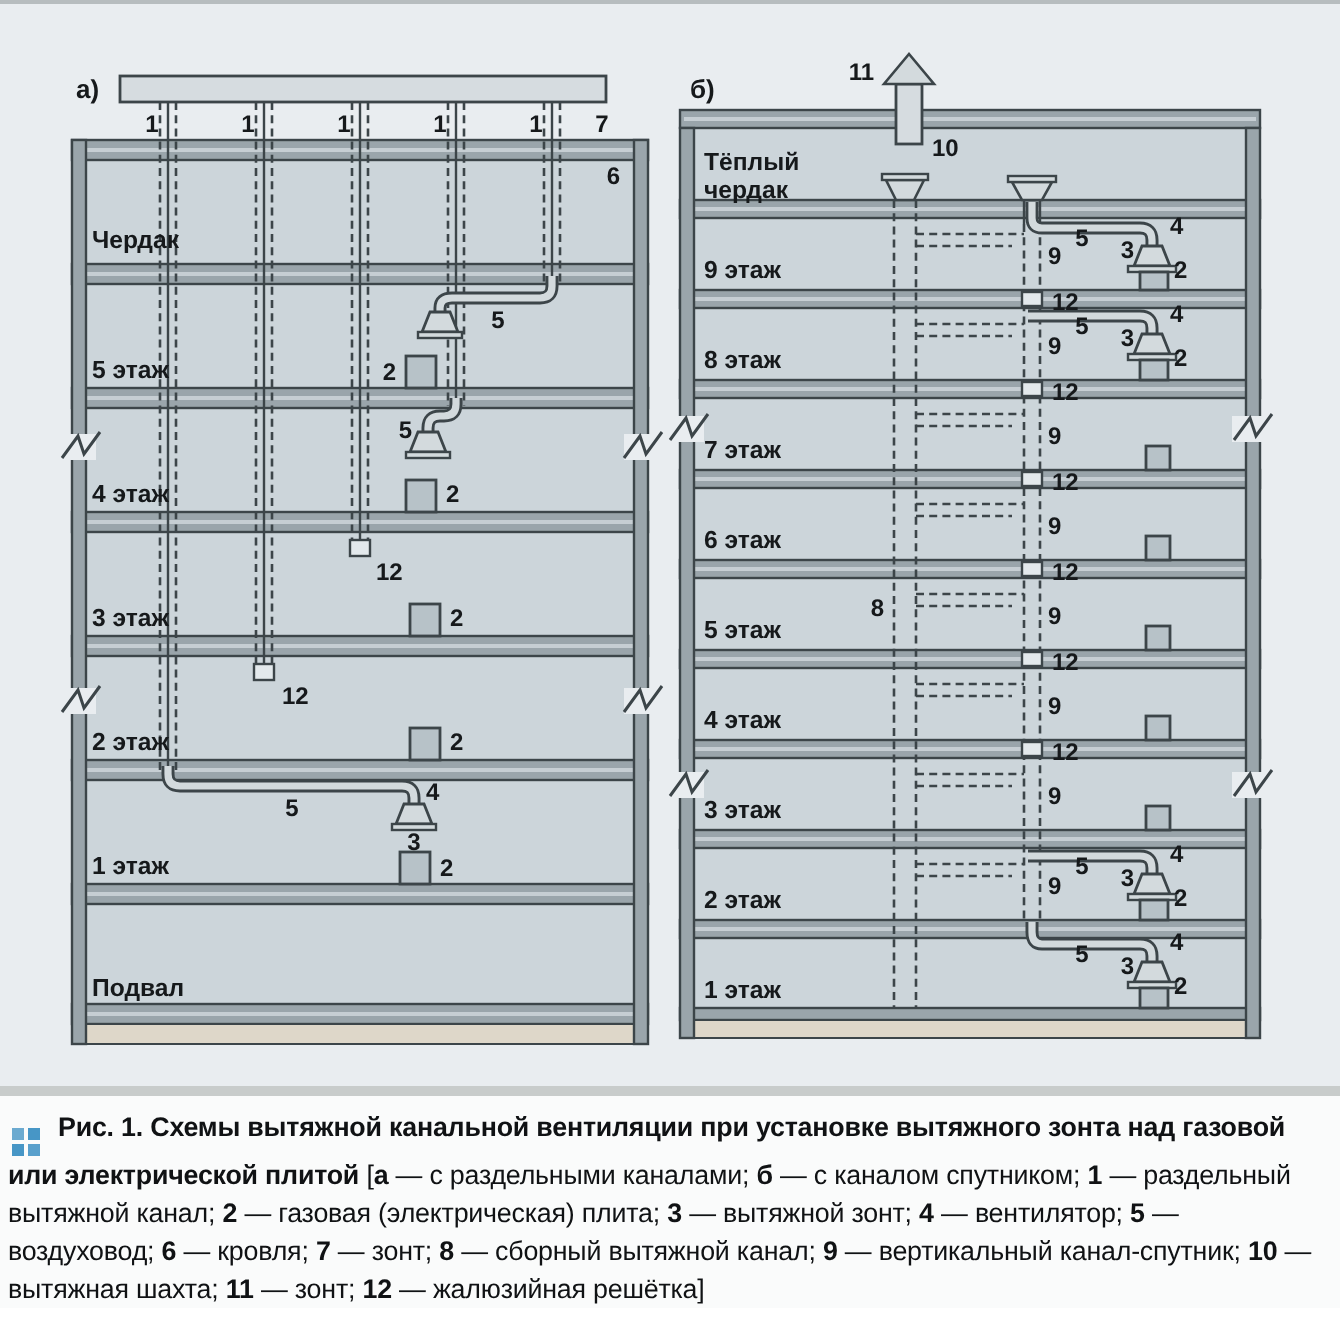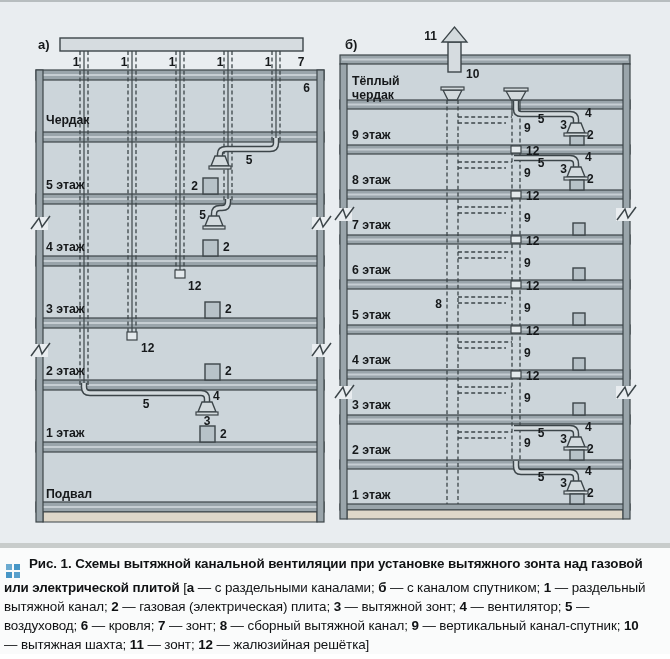--- a/index.html
+++ b/index.html
@@ -1,18 +1,18 @@
 <!DOCTYPE html>
 <html style="--bg: #e9edf0; --room: #ccd5da; --slab: #9aa5ab; --slab_light: #c6ced3; --outline: #3c4549; --duct_fill: #d3dadd; --stove: #b7c2c8; --grille: #e3e9ec; --roof: #d6dce0; --beige: #ded7c9; --band: #c8cccb; --marker: #4796c6; --caption_bg: #fafbfb;"><head>
 <meta charset="utf-8">
 <style>
   html,body{margin:0;padding:0;width:670px;height:659px;background:#fff;overflow:hidden;}
   .figure-area{position:relative;width:670px;height:541px;background:var(--bg);border-top:2px solid #b7bdbf;}
   .edge-band{width:670px;height:5px;background:var(--band);}
-  .caption-area{width:670px;box-sizing:border-box;background:var(--caption_bg);padding:6px 23px 0 4px;
+  .caption-area{width:670px;box-sizing:border-box;background:var(--caption_bg);padding:6px 6px 0 4px;
     font-family:"Liberation Sans",sans-serif;font-size:13.4px;line-height:19px;color:#101214;letter-spacing:-0.1px;}
   .caption-area b{font-weight:700;}
   .caption-area span{font-weight:400;}
   .cap-icon{display:inline-grid;grid-template-columns:6px 6px;grid-gap:2px;margin:0 9px 0 2px;vertical-align:-2px;}
   .cap-icon i{width:6px;height:6px;background:var(--marker);display:block;}
   .cap-icon i:nth-child(1){opacity:.8}
   .cap-icon i:nth-child(4){opacity:.9}
   svg{position:absolute;left:0;top:0;}
   svg text{font-family:"Liberation Sans",sans-serif;font-weight:700;fill:#16191b;}
   .num{font-size:12px;}

